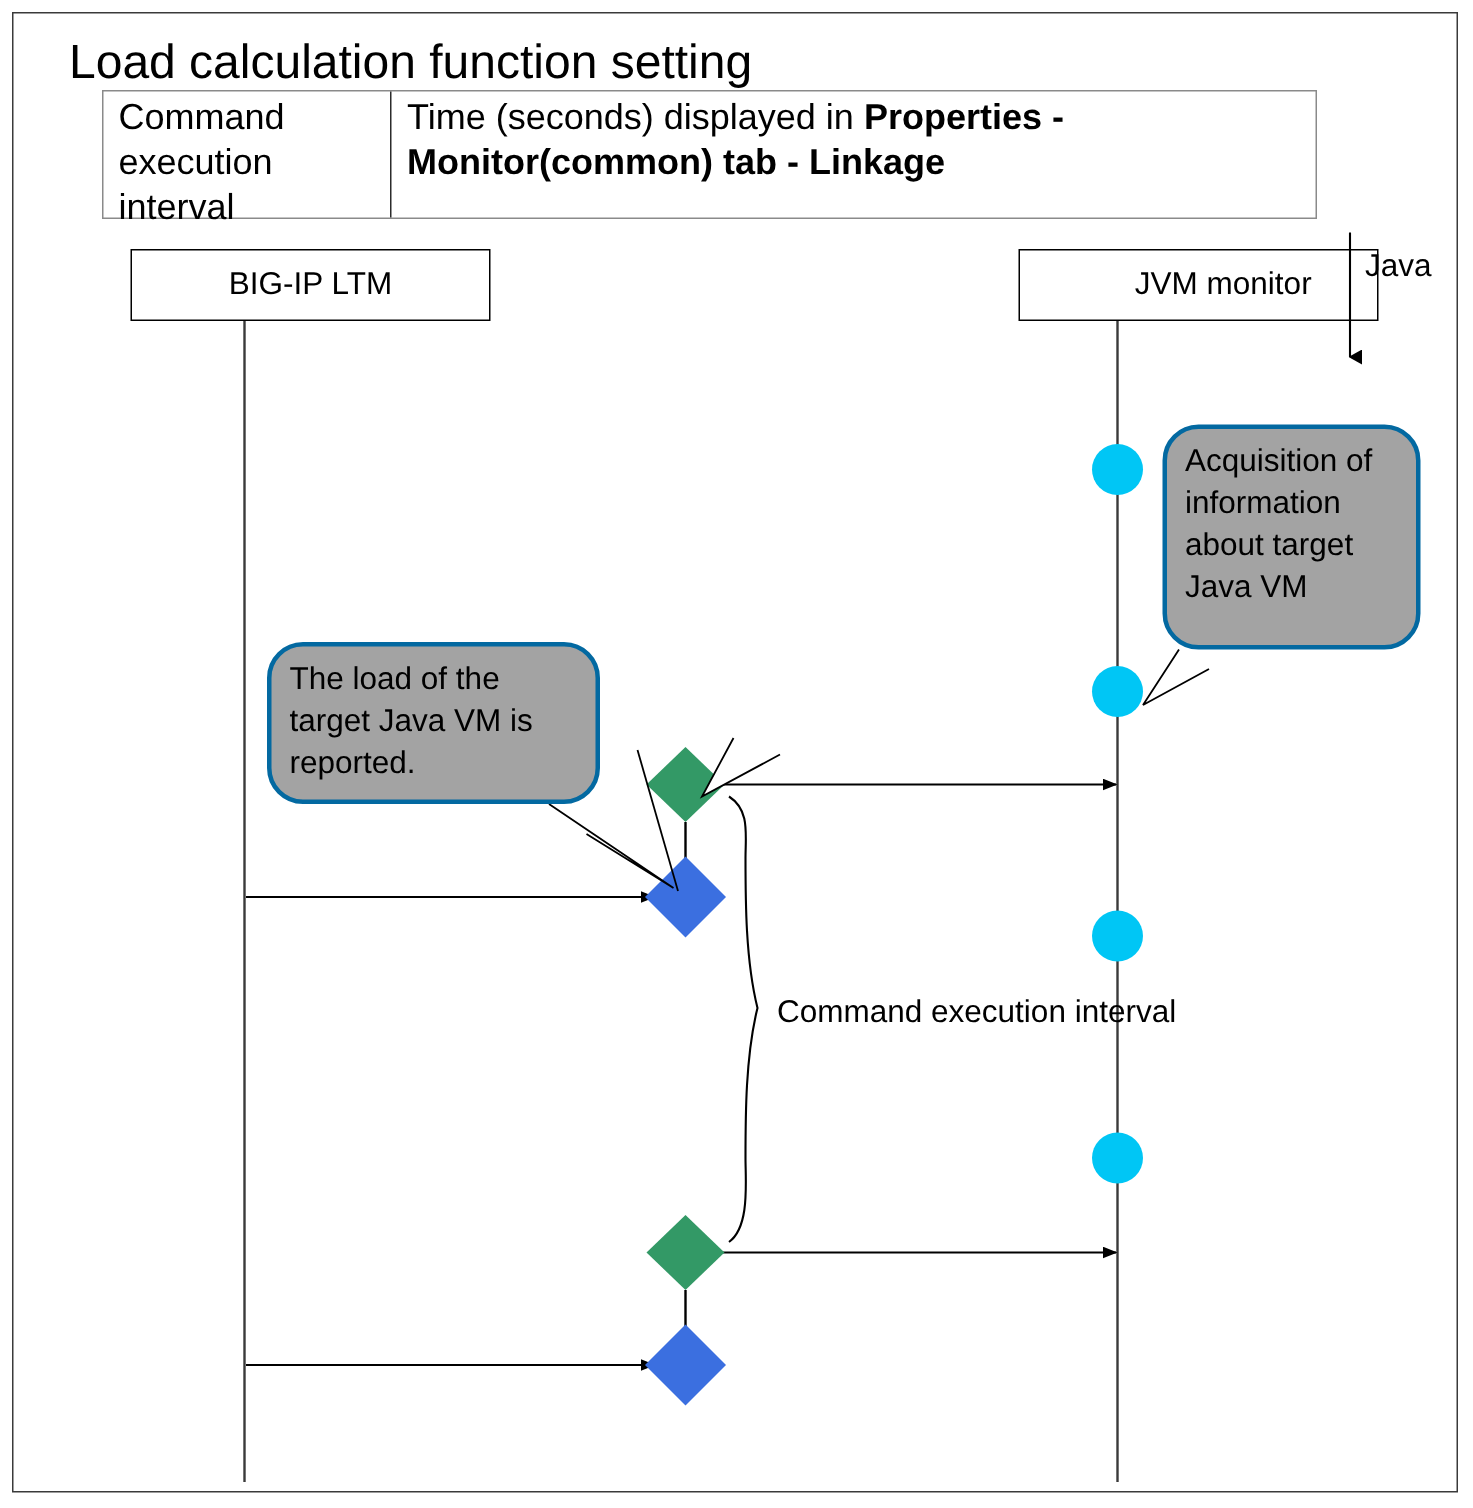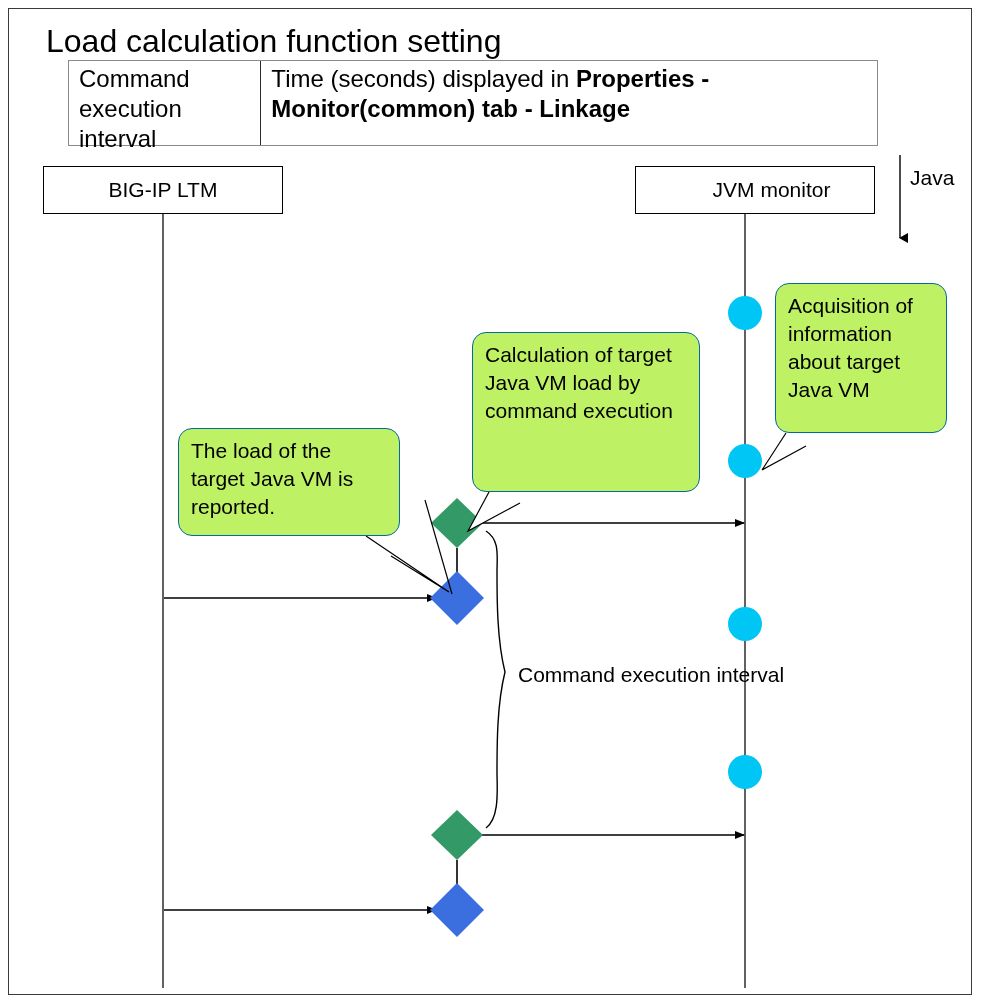--- a/index.html
+++ b/index.html
@@ -72,39 +72,40 @@
   .actor-box {
     position: absolute;
     box-sizing: border-box;
     border: 1px solid #000000;
     background: #ffffff;
     display: flex;
     align-items: center;
     justify-content: center;
     font-size: 21px;
     height: 48px;
+    margin-left: 44px;
   }
   #actor-bigip  { left: 43px;  top: 166px; width: 240px; }
   #actor-linkage{ left: 313px; top: 166px; width: 290px; }
   #actor-jvm    { left: 635px; top: 166px; width: 240px; padding-left: 33px; }
 
   
   #wires {
     position: absolute;
     left: 0; top: 0;
     width: 982px; height: 1005px;
   }
 
   
   .callout {
     position: absolute;
     box-sizing: border-box;
-    border: 1px solid #0369a1;
-    border-radius: 14px;
-    background: #bef264;
+    border: 3px solid #0369a1;
+    border-radius: 24px;
+    background: #a3a3a3;
     font-size: 21px;
     line-height: 28px;
     padding: 8px 12px;
   }
   #callout-acq   { left: 775px; top: 283px; width: 172px; height: 150px; }
   #callout-calc  { left: 472px; top: 332px; width: 228px; height: 160px; }
   #callout-report{ left: 178px; top: 428px; width: 222px; height: 108px; }
 
   
   .free-label {
@@ -183,23 +184,20 @@
 
     <path d="M786,433 L762,470 L806,446" fill="#ffffff" stroke="#000000" stroke-width="1.2"></path>
     <path d="M489,492 L468,531 L520,503" fill="#ffffff" stroke="#000000" stroke-width="1.2"></path>
     <path d="M366,536 L449,592 L391,556" fill="#ffffff" stroke="#000000" stroke-width="1.2"></path>
     <line x1="425" y1="500" x2="452" y2="594" stroke="#000000" stroke-width="1.2"></line>
   </svg>
 
   <div class="callout" id="callout-acq">
     <span>Acquisition of information about target Java VM</span>
   </div>
-  <div class="callout" id="callout-calc">
-    <span>Calculation of target Java VM load by command execution</span>
-  </div>
   <div class="callout" id="callout-report">
     <span>The load of the target Java VM is reported.</span>
   </div>
 
   <div class="free-label" id="time-label">Java</div>
   <div class="free-label" id="interval-label">Command execution interval</div>
 
 </div>
 
 </body></html>

